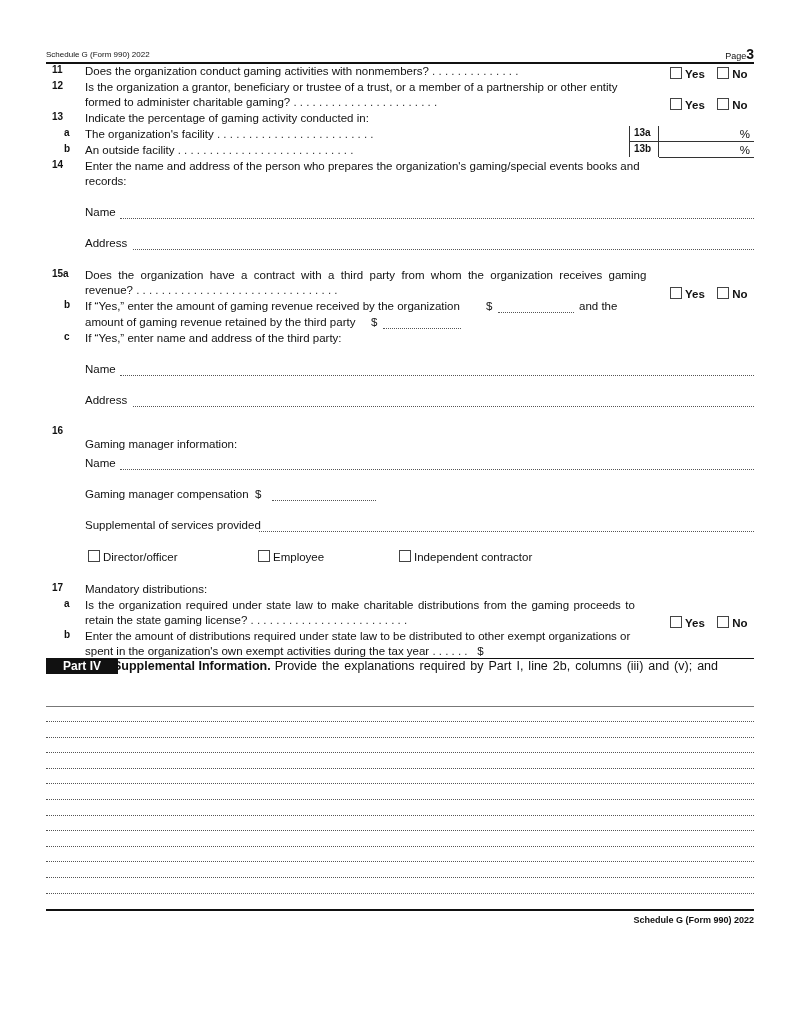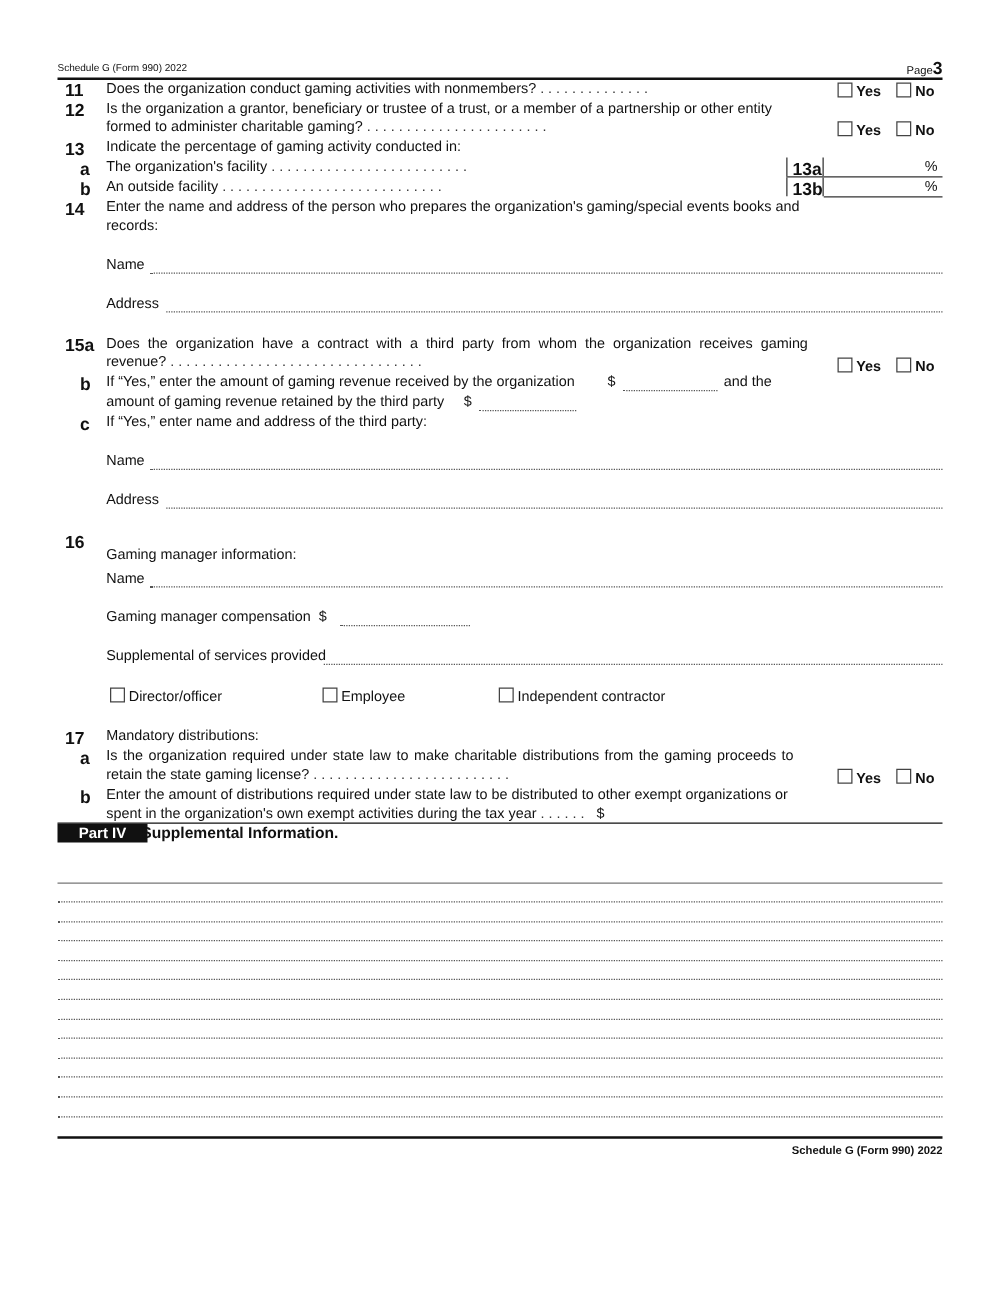--- a/index.html
+++ b/index.html
@@ -1,20 +1,20 @@
 <!DOCTYPE html>
 <html><head>
 <meta charset="utf-8">
 <style>
   html, body { margin: 0; padding: 0; background: #fff; }
   body { width: 800px; height: 1035px; position: relative; font-family: "Liberation Sans", sans-serif; color: #111; overflow: hidden; }
   .abs { position: absolute; }
   .small { font-size: 8px; }
   .txt { font-size: 11.5px; line-height: 15px; white-space: nowrap; }
-  .num { font-weight: bold; font-size: 14px; }
+  .num { font-weight: bold; font-size: 10px; }
   .dots { letter-spacing: 0; color: #333; }
   .rule { position: absolute; left: 46px; width: 708px; }
   .dotline { border-bottom: 1px dotted #555; height: 0; position: absolute; }
   .cb { display: inline-block; width: 10px; height: 10px; border: 1px solid #444; vertical-align: -1px; margin-right: 3px; background:#fff; }
   .yn { font-weight: bold; font-size: 11.5px; text-align: right; }
   .box13 { position: absolute; border-left: 1px solid #333; height: 15px; }
   .partlabel { background: #111; color: #fff; font-weight: bold; font-size: 12px; padding: 0 17px; line-height: 15px; }
 </style>
 </head>
 <body>
@@ -125,20 +125,23 @@
 <div class="abs num" style="left:64px;top:629px;">b</div>
 <div class="abs txt" style="left:85px;top:629px;">Enter the amount of distributions required under state law to be distributed to other exempt organizations or</div>
 <div class="abs txt" style="left:85px;top:644px;"><span>spent in the organization's own exempt activities during the tax year</span> <span class="dots">. . . . . .</span> &nbsp;&nbsp;<span>$</span></div>
 <div class="abs" style="left:555px;top:644px;width:199px;height:14px;"></div>
 
 <div class="rule" style="top:658px;border-top:1px solid #111;"></div>
 <div class="abs partlabel" style="left:46px;top:659px;">Part IV</div>
 <div class="abs" style="left:113px;top:659px;width:641px;font-size:12.5px;line-height:15.5px;text-align:justify;">
   <div style="text-align:justify;text-align-last:justify;white-space:nowrap;display:flex;justify-content:space-between;">
       <span style="font-weight:bold;">Supplemental Information.</span>
+      <span style="flex:1;margin-left:4px;display:flex;justify-content:space-between;">
+        <span style="white-space:nowrap;word-spacing:1.5px;">Provide the explanations required by Part I, line 2b, columns (iii) and (v); and</span>
+      </span>
     </div>
 </div>
 <div class="rule" style="top:706px;border-top:1px solid #777;"></div>
 
 <div id="supp-lines">
     <div class="dotline" style="left: 46px; width: 708px; top: 721px;"></div>
     <div class="dotline" style="left: 46px; width: 708px; top: 736.6px;"></div>
     <div class="dotline" style="left: 46px; width: 708px; top: 752.2px;"></div>
     <div class="dotline" style="left: 46px; width: 708px; top: 767.8px;"></div>
     <div class="dotline" style="left: 46px; width: 708px; top: 783.4px;"></div>

